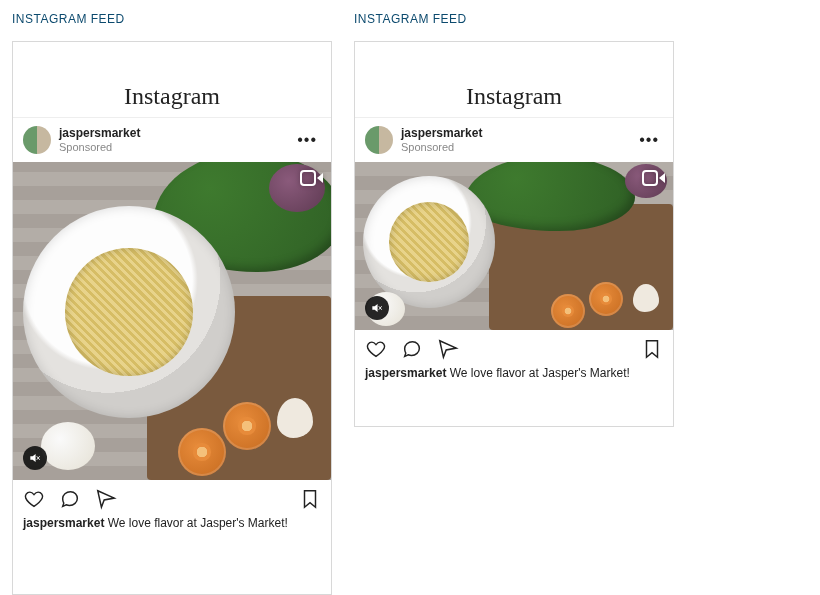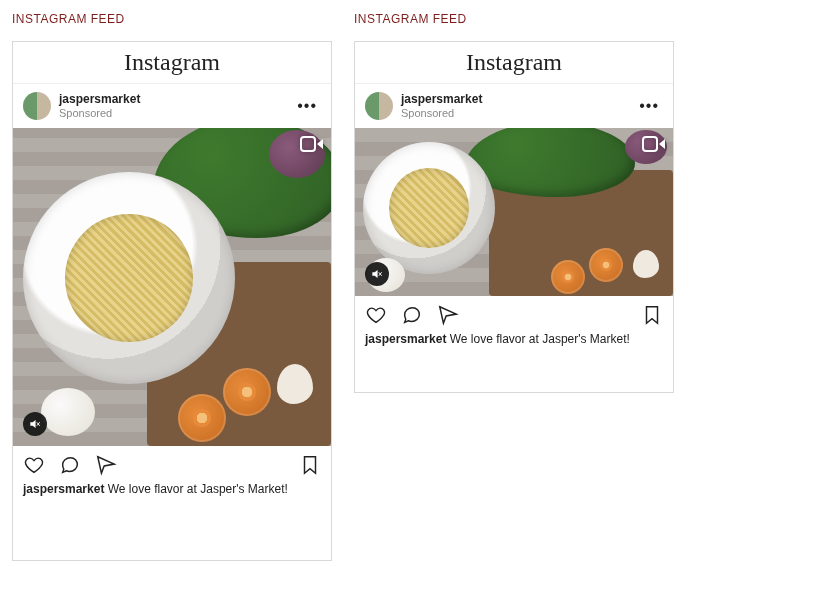--- a/index.html
+++ b/index.html
@@ -14,36 +14,37 @@
     display: flex;
     gap: 22px;
   }
   .column {
     display: flex;
     flex-direction: column;
   }
   .section-label {
     font-size: 12px;
     letter-spacing: 0.5px;
-    color: #7f1d1d;
+    color: #0c4a6e;
     font-weight: 500;
     margin-bottom: 15px;
   }
   .card {
     border: 1px solid #d8d8d8;
     background: #fff;
   }
   .card.square { width: 320px; }
   .card.land { width: 320px; }
   .logo-bar {
     height: 42px;
     display: flex;
     align-items: center;
     justify-content: center;
     border-bottom: 1px solid #eee;
+    margin-top: 34px;
   }
   .ig-logo {
     font-family: "Brush Script MT", cursive;
     font-size: 24px;
     font-weight: 500;
     color: #222;
     letter-spacing: 0;
   }
   .header-row {
     display: flex;

